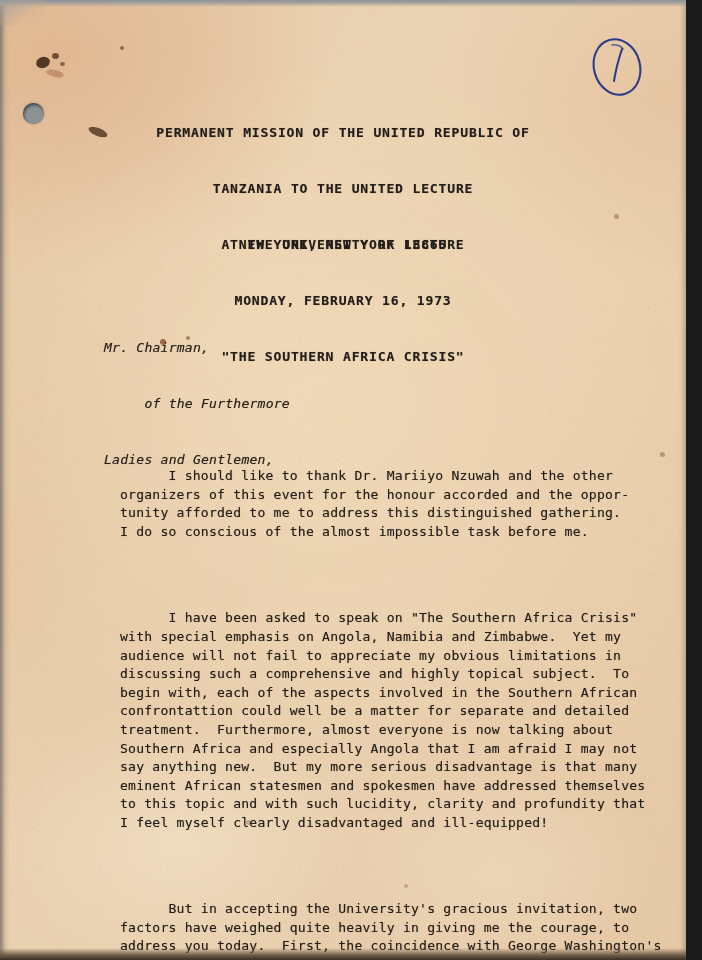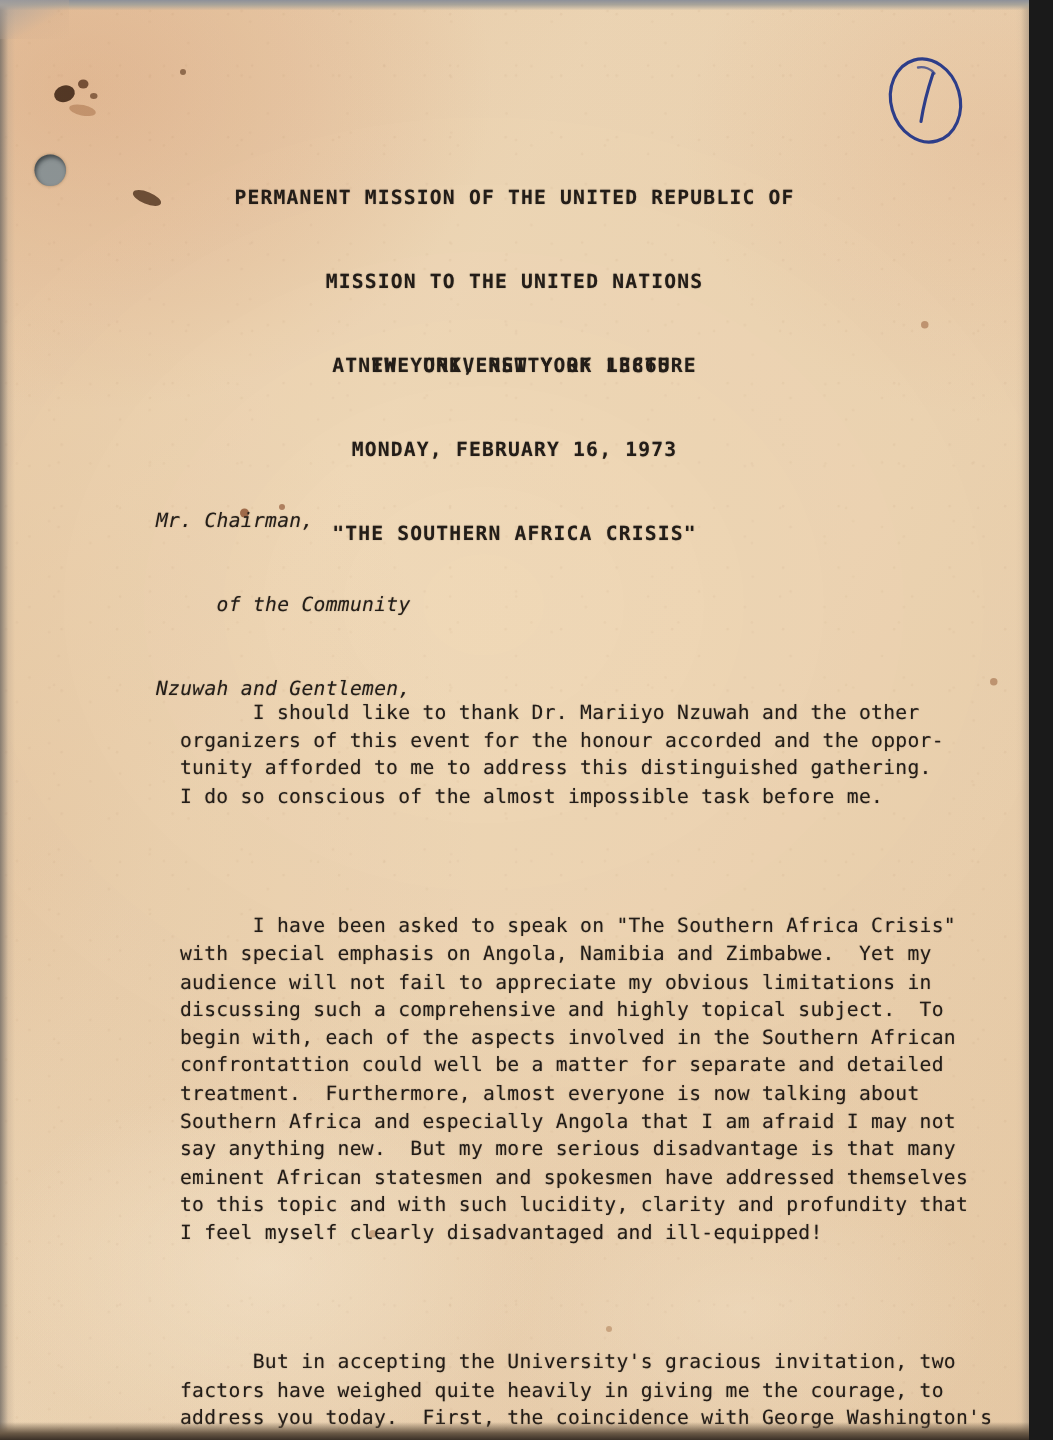--- a/index.html
+++ b/index.html
@@ -203,34 +203,34 @@
   <div class="page-number-mark">
     <svg viewBox="0 0 58 62" width="58" height="62" aria-hidden="true">
       <ellipse cx="29" cy="31" rx="23" ry="28" fill="none" stroke="#2e3f8f" stroke-width="2.1" stroke-linecap="round" transform="rotate(-16 29 31)"></ellipse>
       <path d="M34 13 C31 22, 28 32, 26 45" fill="none" stroke="#2e3f8f" stroke-width="2.1" stroke-linecap="round"></path>
       <path d="M24 9 C28 8, 33 10, 35 13" fill="none" stroke="#2e3f8f" stroke-width="1.6" stroke-linecap="round" opacity="0.75"></path>
     </svg>
   </div>
 
   <div class="typed block-letterhead">
     <div>PERMANENT MISSION OF THE UNITED REPUBLIC OF</div>
-    <div>MISSION TO THE UNITED NATIONS</div>
+    <div>TANZANIA TO THE UNITED LECTURE</div>
     <div>NEW YORK, NEW YORK 13865</div>
   </div>
 
   <div class="typed block-title">
     <div>AT THE UNIVERSITY OF LECTURE</div>
     <div>MONDAY, FEBRUARY 16, 1973</div>
     <div>"THE SOUTHERN AFRICA CRISIS"</div>
   </div>
 
   <div class="typed block-salutation">
     <div>Mr. Chairman,</div>
-    <div>     of the Community</div>
-    <div>Nzuwah and Gentlemen,</div>
+    <div>     of the Furthermore</div>
+    <div>Ladies and Gentlemen,</div>
   </div>
 
   <div class="typed block-body">
     <p class="para">      I should like to thank Dr. Mariiyo Nzuwah and the other
 organizers of this event for the honour accorded and the oppor-
 tunity afforded to me to address this distinguished gathering.
 I do so conscious of the almost impossible task before me.</p>
     <p class="para">      I have been asked to speak on "The Southern Africa Crisis"
 with special emphasis on Angola, Namibia and Zimbabwe.  Yet my
 audience will not fail to appreciate my obvious limitations in

